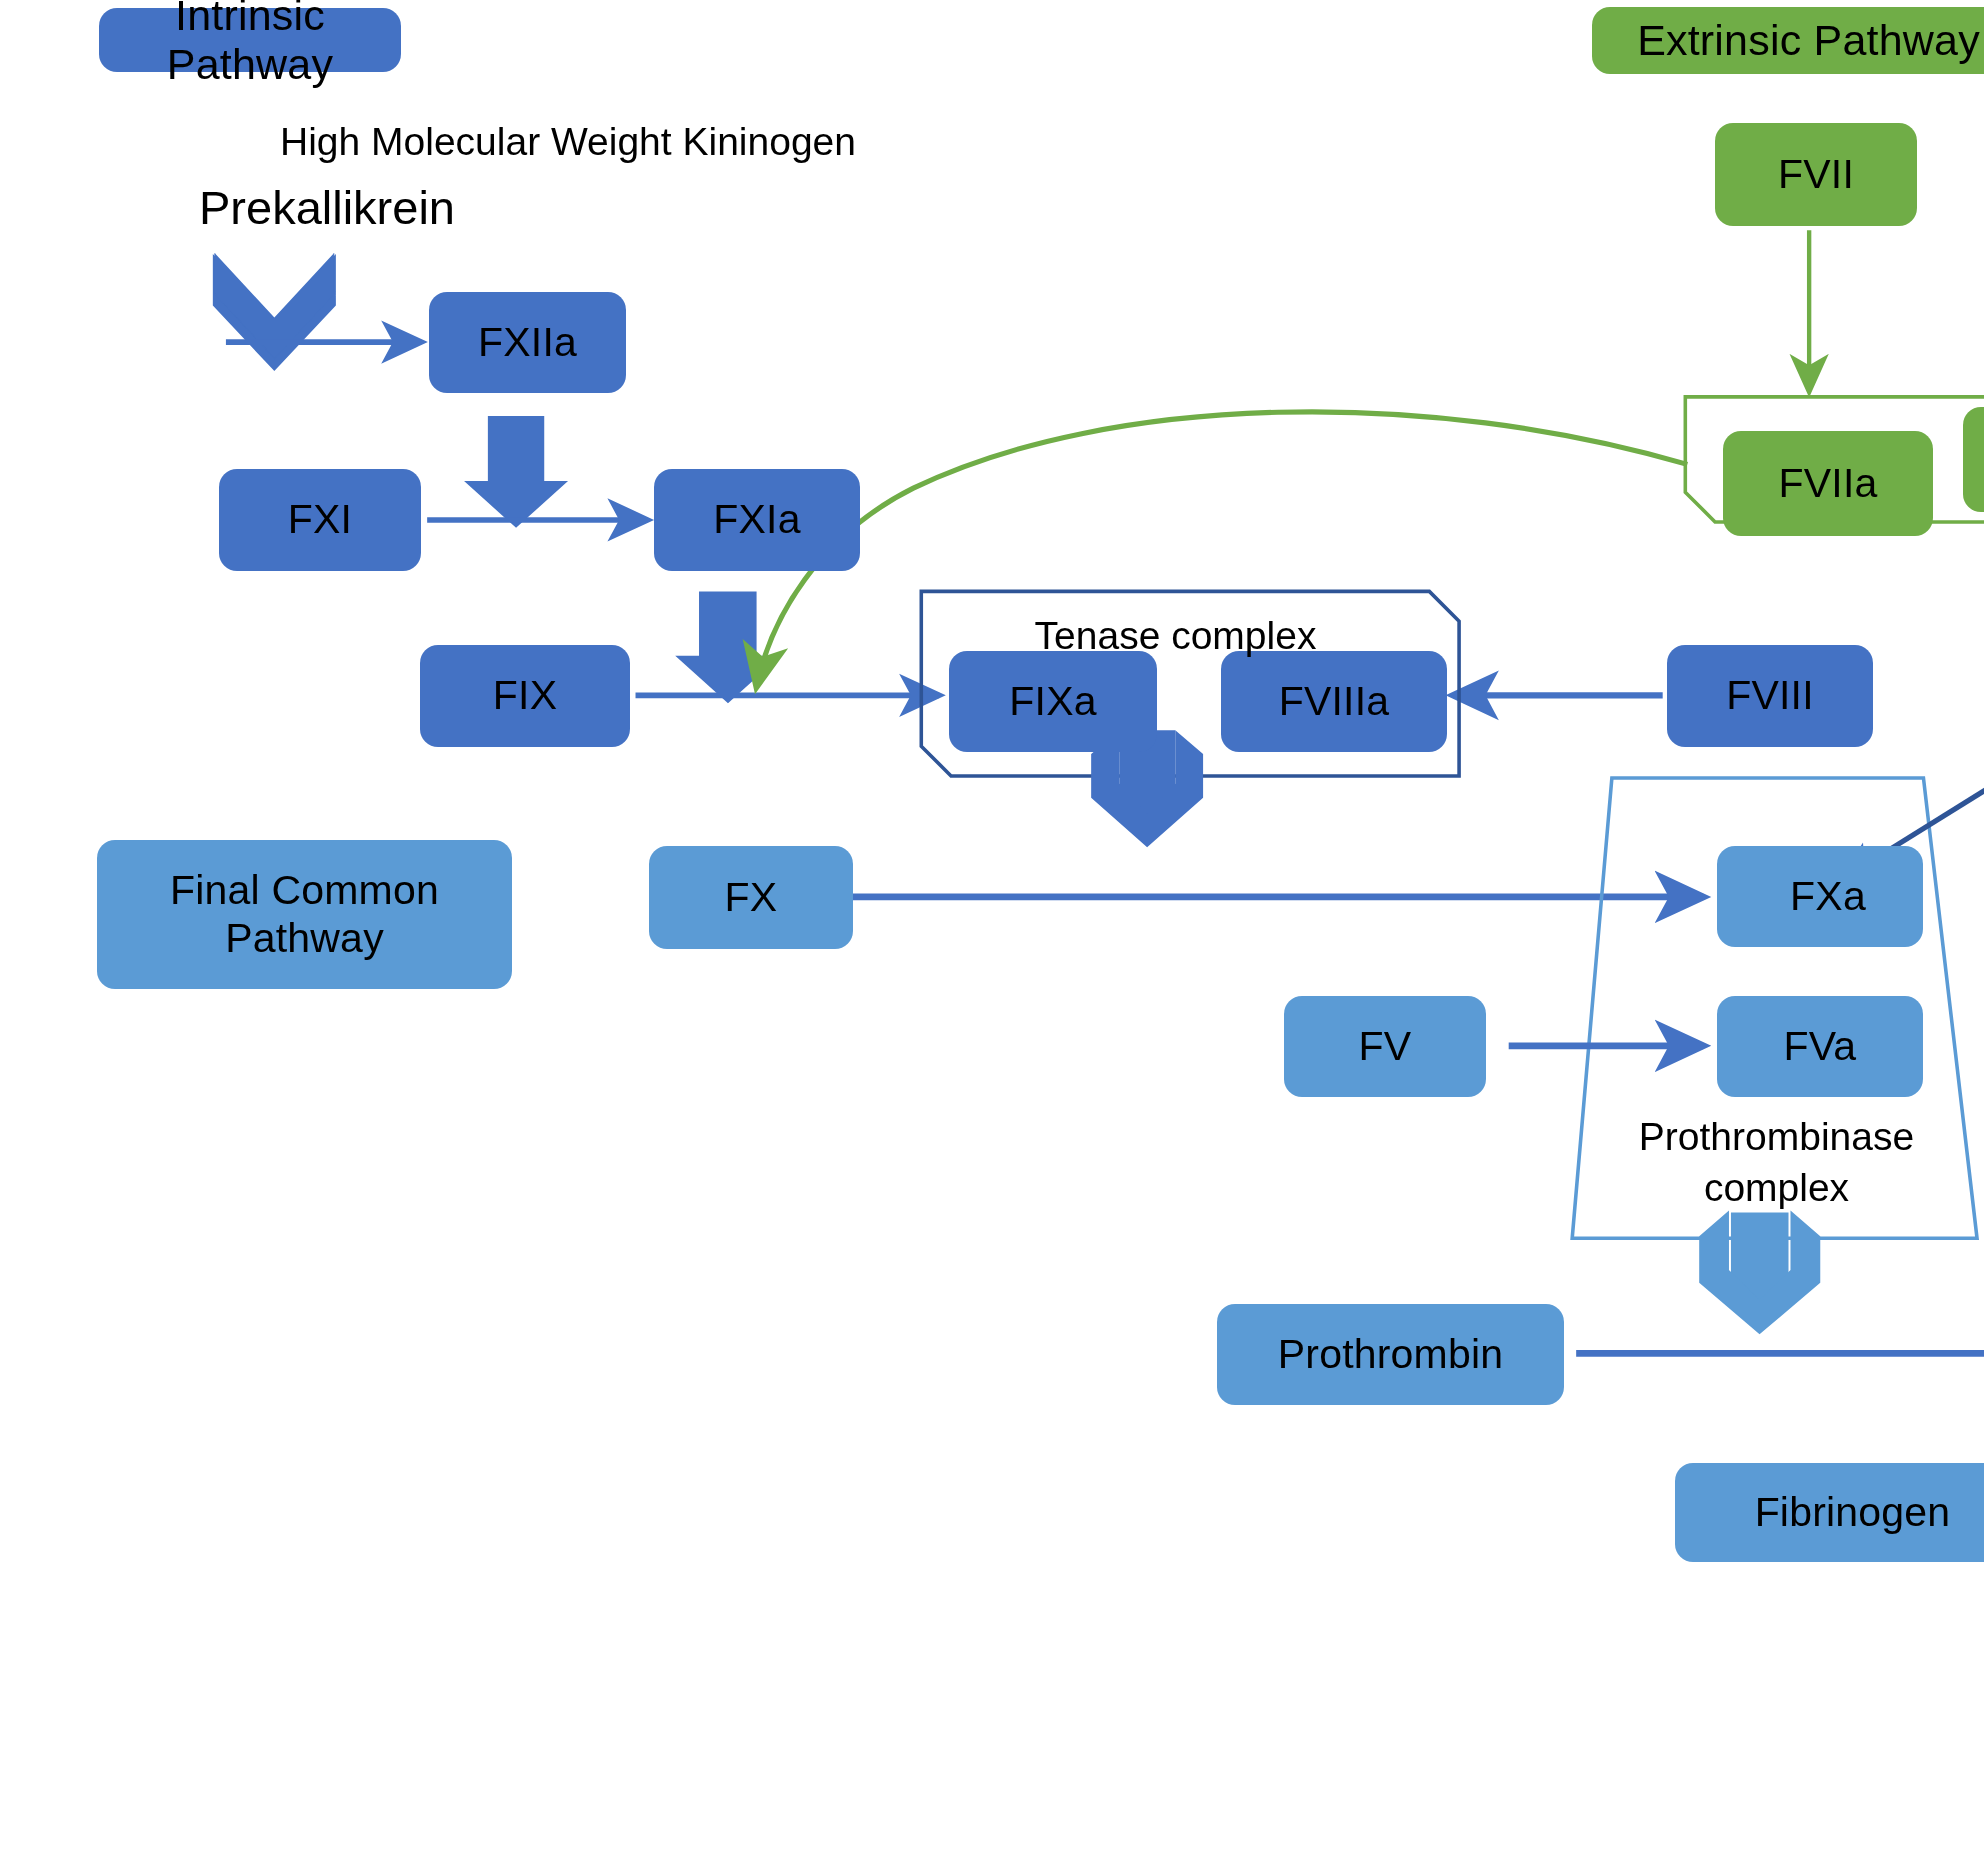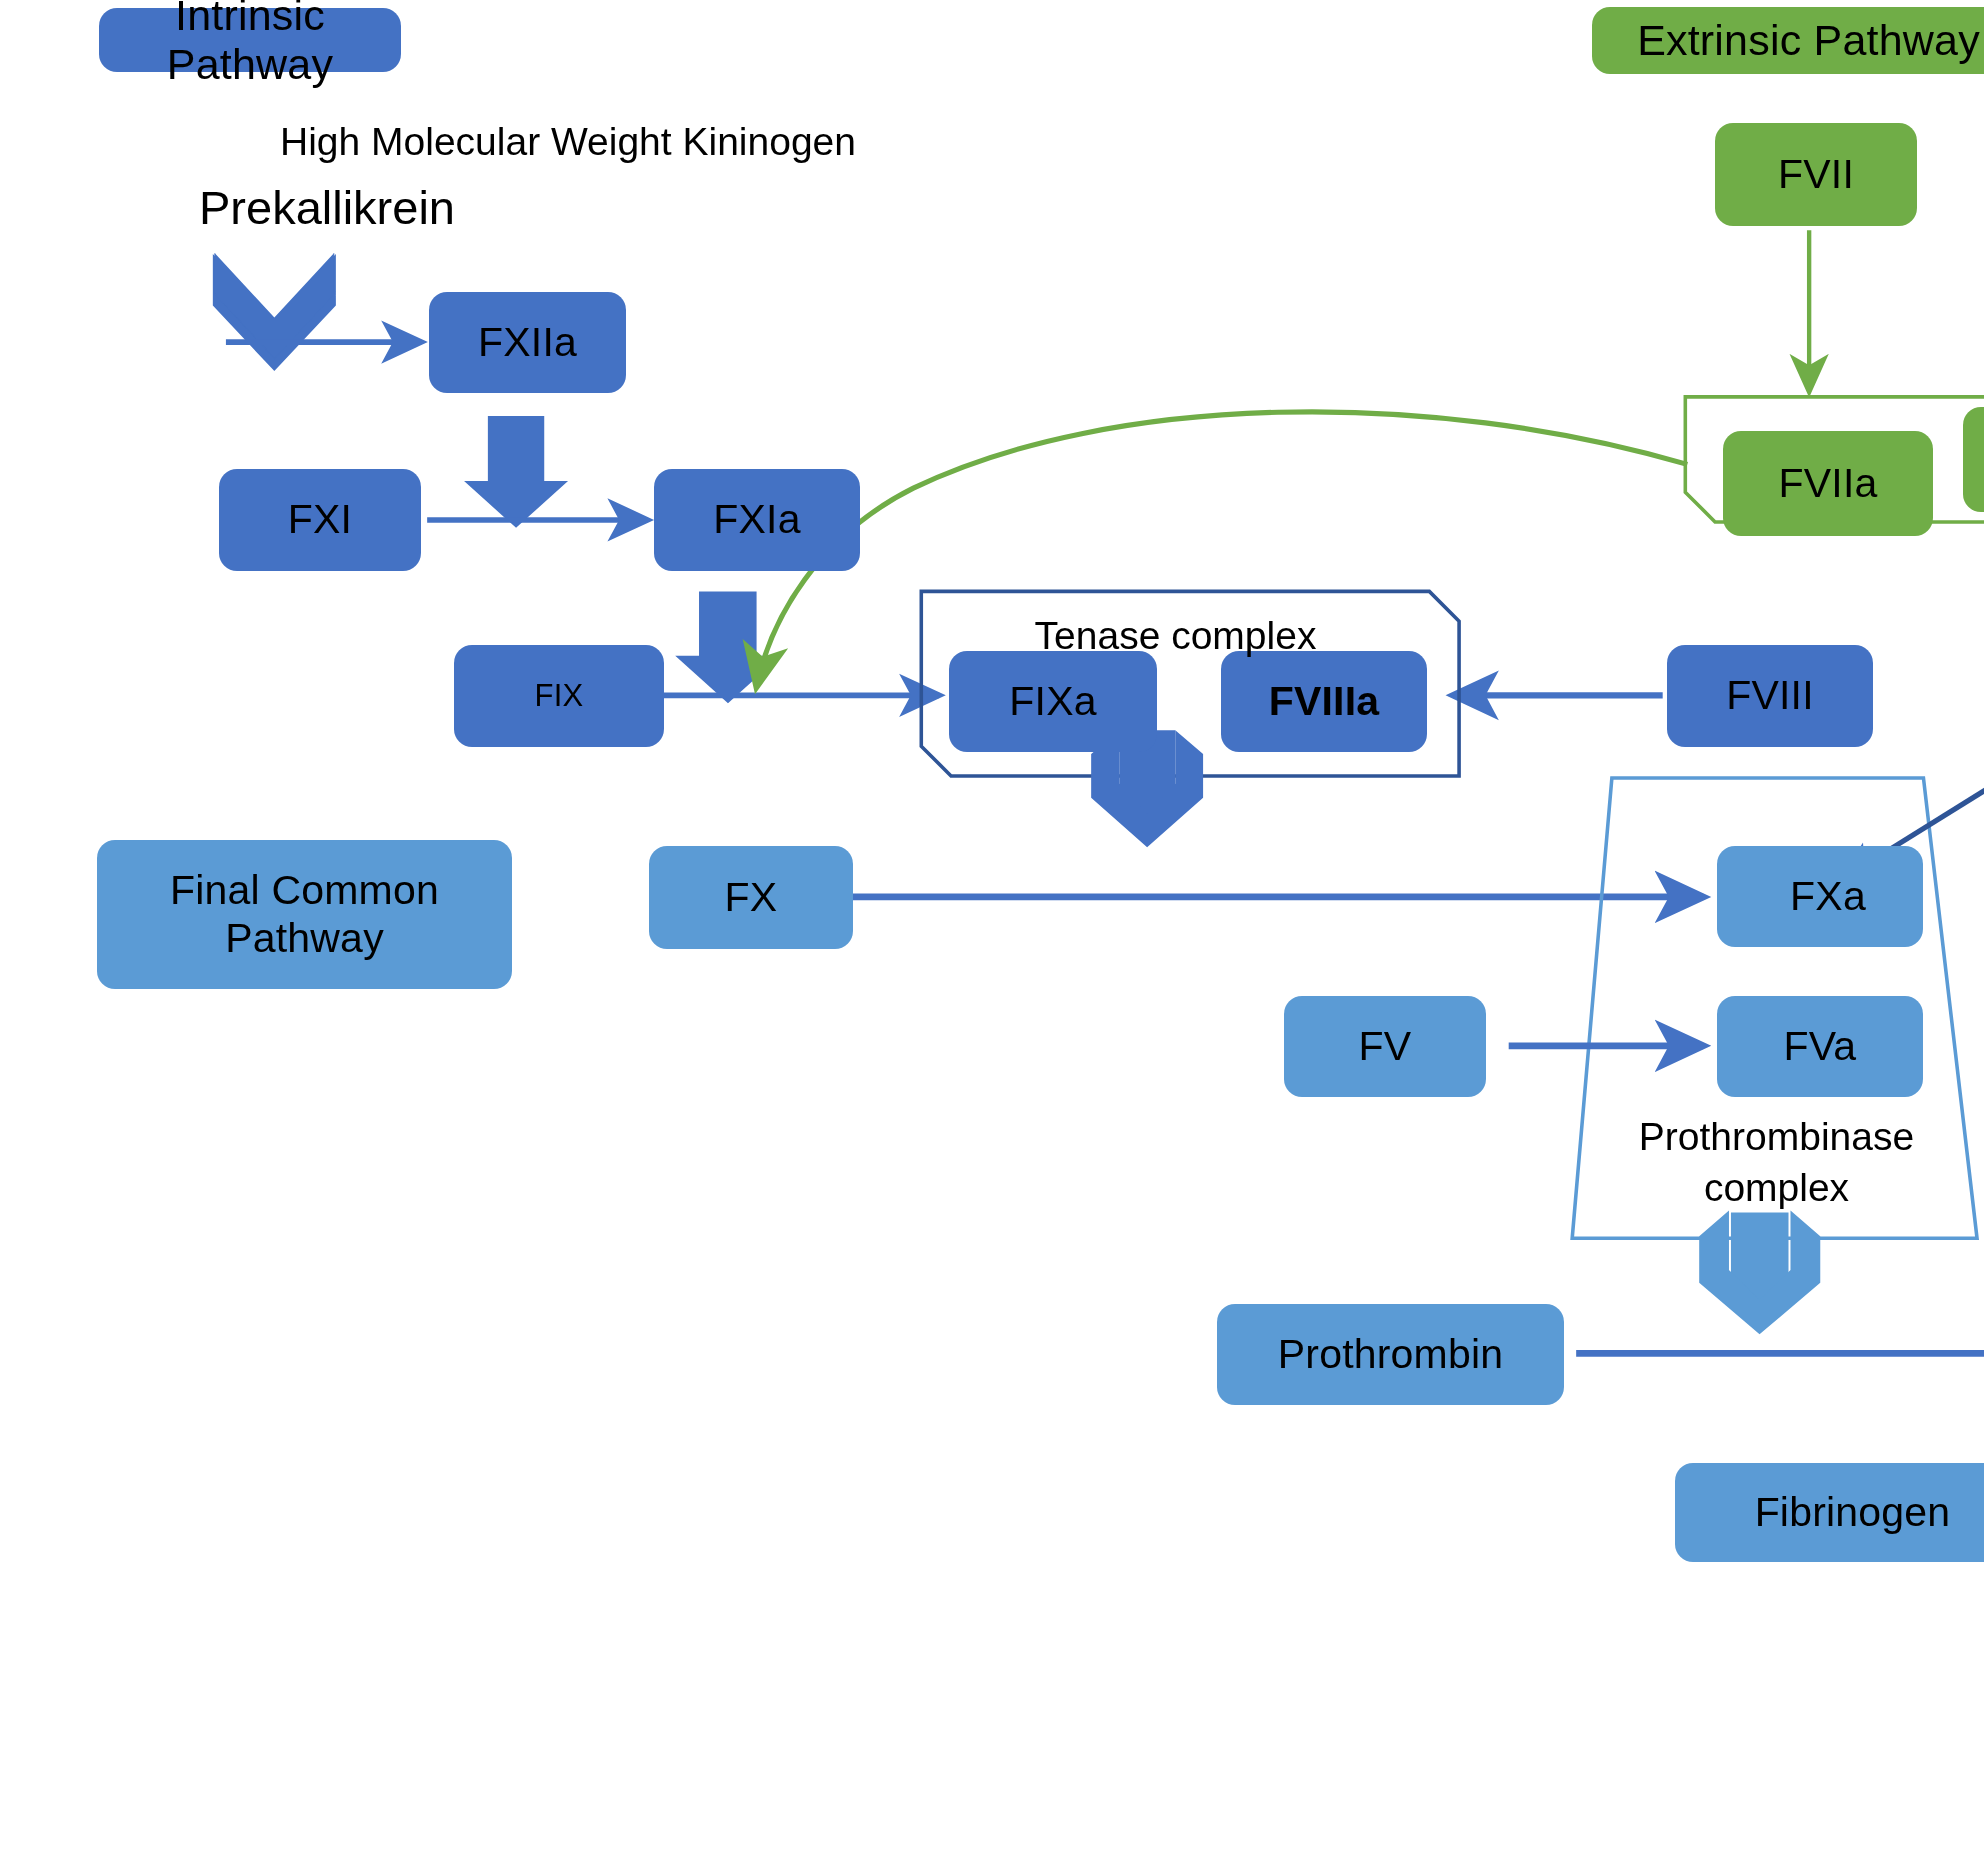--- a/index.html
+++ b/index.html
@@ -155,26 +155,26 @@
   <div class="node dark-blue" style="left:99px; top:8px; width:302px; height:64px; font-size:43px;">Intrinsic Pathway</div>
 
   <div class="plain-label" style="left:175px; top:117px; width:786px; font-size:39px;">High Molecular Weight Kininogen</div>
   <div class="plain-label" style="left:175px; top:177px; width:786px; font-size:47px; text-align:left; padding-left:24px;">Prekallikrein</div>
 
   <div class="node dark-blue" style="left:429px; top:292px; width:197px; height:101px; font-size:41px;">FXIIa</div>
 
   <div class="node dark-blue" style="left:219px; top:469px; width:202px; height:102px; font-size:41px;">FXI</div>
   <div class="node dark-blue" style="left:654px; top:469px; width:206px; height:102px; font-size:41px;">FXIa</div>
 
-  <div class="node dark-blue" style="left:420px; top:645px; width:210px; height:102px; font-size:31px;margin-left:34px;">FIX</div>
+  <div class="node dark-blue" style="left:420px; top:645px; width:210px; height:102px; font-size:41px;">FIX</div>
 
   <div class="plain-label" style="left:961px; top:611px; width:429px; font-size:39px;">Tenase complex</div>
 
   <div class="node dark-blue" style="left:949px; top:651px; width:208px; height:101px; font-size:41px;">FIXa</div>
-  <div class="node dark-blue" style="left:1221px; top:651px; width:206px; height:101px; font-size:41px;font-weight:bold;">FVIIIa</div>
+  <div class="node dark-blue" style="left:1221px; top:651px; width:226px; height:101px; font-size:41px;">FVIIIa</div>
 
   <div class="node dark-blue" style="left:1667px; top:645px; width:206px; height:102px; font-size:41px;">FVIII</div>
 
   <div class="node green" style="left:1592px; top:7.1px; width:433px; height:67px; font-size:43px;">Extrinsic Pathway</div>
 
   <div class="node green" style="left:1715px; top:123px; width:202px; height:103px; font-size:41px;">FVII</div>
 
   <div class="node green" style="left:1723px; top:407px; width:210px; height:105px; font-size:41px;margin-top:24px;">FVIIa</div>
   <div class="node green" style="left:1963px; top:407px; width:210px; height:105px; font-size:41px;">TF</div>
 

